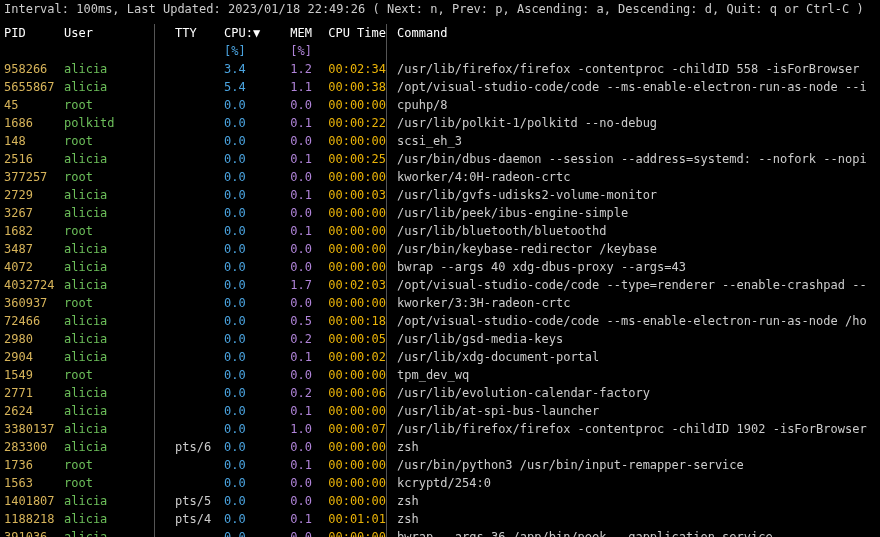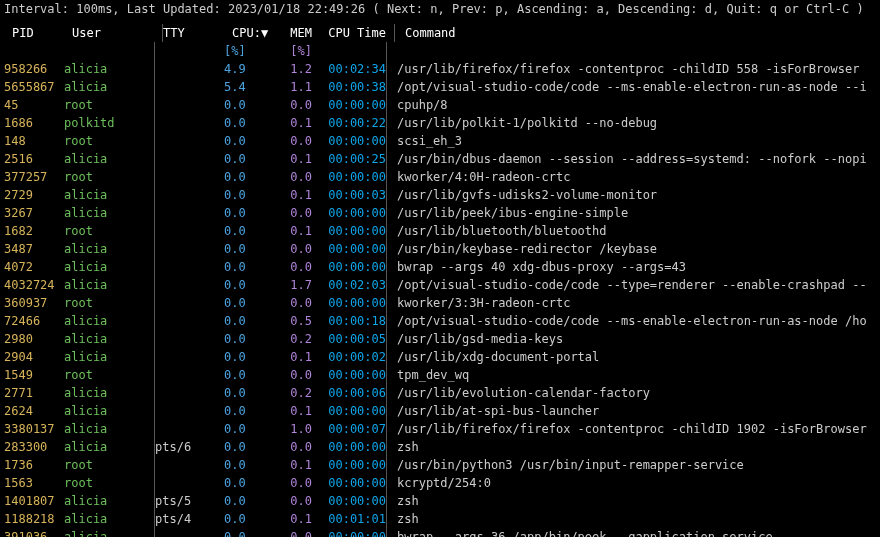--- a/index.html
+++ b/index.html
@@ -19,36 +19,35 @@
     padding: 0 4px;
   }
   .table {
     display: grid;
     grid-template-columns: 60px 90px 70px 50px 40px 72px 1fr;
     padding: 6px 4px 0 4px;
   }
   .hdr {
     color: #fff;
     font-weight: normal;
-    margin-left: 8px;
   }
   .sub {
     color: #fff;
     font-size: 12px;
   }
   .sep-col {
     border-left: 1px solid #555;
     padding-left: 10px;
   }
   .pid  { color: #d7b45a; text-align: left; }
   .user { color: #6cbf5a; }
-  .tty  { color: #ccc; text-align: left; padding-left: 0;}
+  .tty  { color: #ccc; text-align: left; padding-left: 20px;}
   .cpu  { color: #4aa3df; padding-right: 6px;}
   .mem  { color: #b084d9; text-align: right; padding-right: 2px;}
-  .time { color: #0ea5e9; text-align: right; padding-right: 0;}
+  .time { color: #eab308; text-align: right; padding-right: 0;}
   .cmd  { color: #ccc; padding-left: 10px; overflow: hidden;}
   .r-tty { border-left: 1px solid #555; }
   .r-cmd { border-left: 1px solid #555; }
   .hdr.pid, .hdr.user, .hdr.tty, .hdr.cpu, .hdr.mem, .hdr.time, .hdr.cmd { color:#fff; }
 </style>
 </head>
 <body>
 
 <div class="statusbar">Interval: 100ms, Last Updated: 2023/01/18 22:49:26 ( Next: n, Prev: p, Ascending: a, Descending: d, Quit: q or Ctrl-C )</div>
 
@@ -68,21 +67,21 @@
   <div class="sub cpu">[%]</div>
   <div class="sub mem">[%]</div>
   <div></div>
   <div class="r-cmd"></div>
 </div>
 
 <div class="table" id="rows" style="padding-top:0">
     <div class="pid">958266</div>
     <div class="user">alicia</div>
     <div class="tty r-tty"></div>
-    <div class="cpu">4.9</div>
+    <div class="cpu">3.4</div>
     <div class="mem">1.2</div>
     <div class="time">00:02:34</div>
     <div class="cmd r-cmd">/usr/lib/firefox/firefox -contentproc -childID 558 -isForBrowser</div>
     <div class="pid">5655867</div>
     <div class="user">alicia</div>
     <div class="tty r-tty"></div>
     <div class="cpu">5.4</div>
     <div class="mem">1.1</div>
     <div class="time">00:00:38</div>
     <div class="cmd r-cmd">/opt/visual-studio-code/code --ms-enable-electron-run-as-node --i</div>

